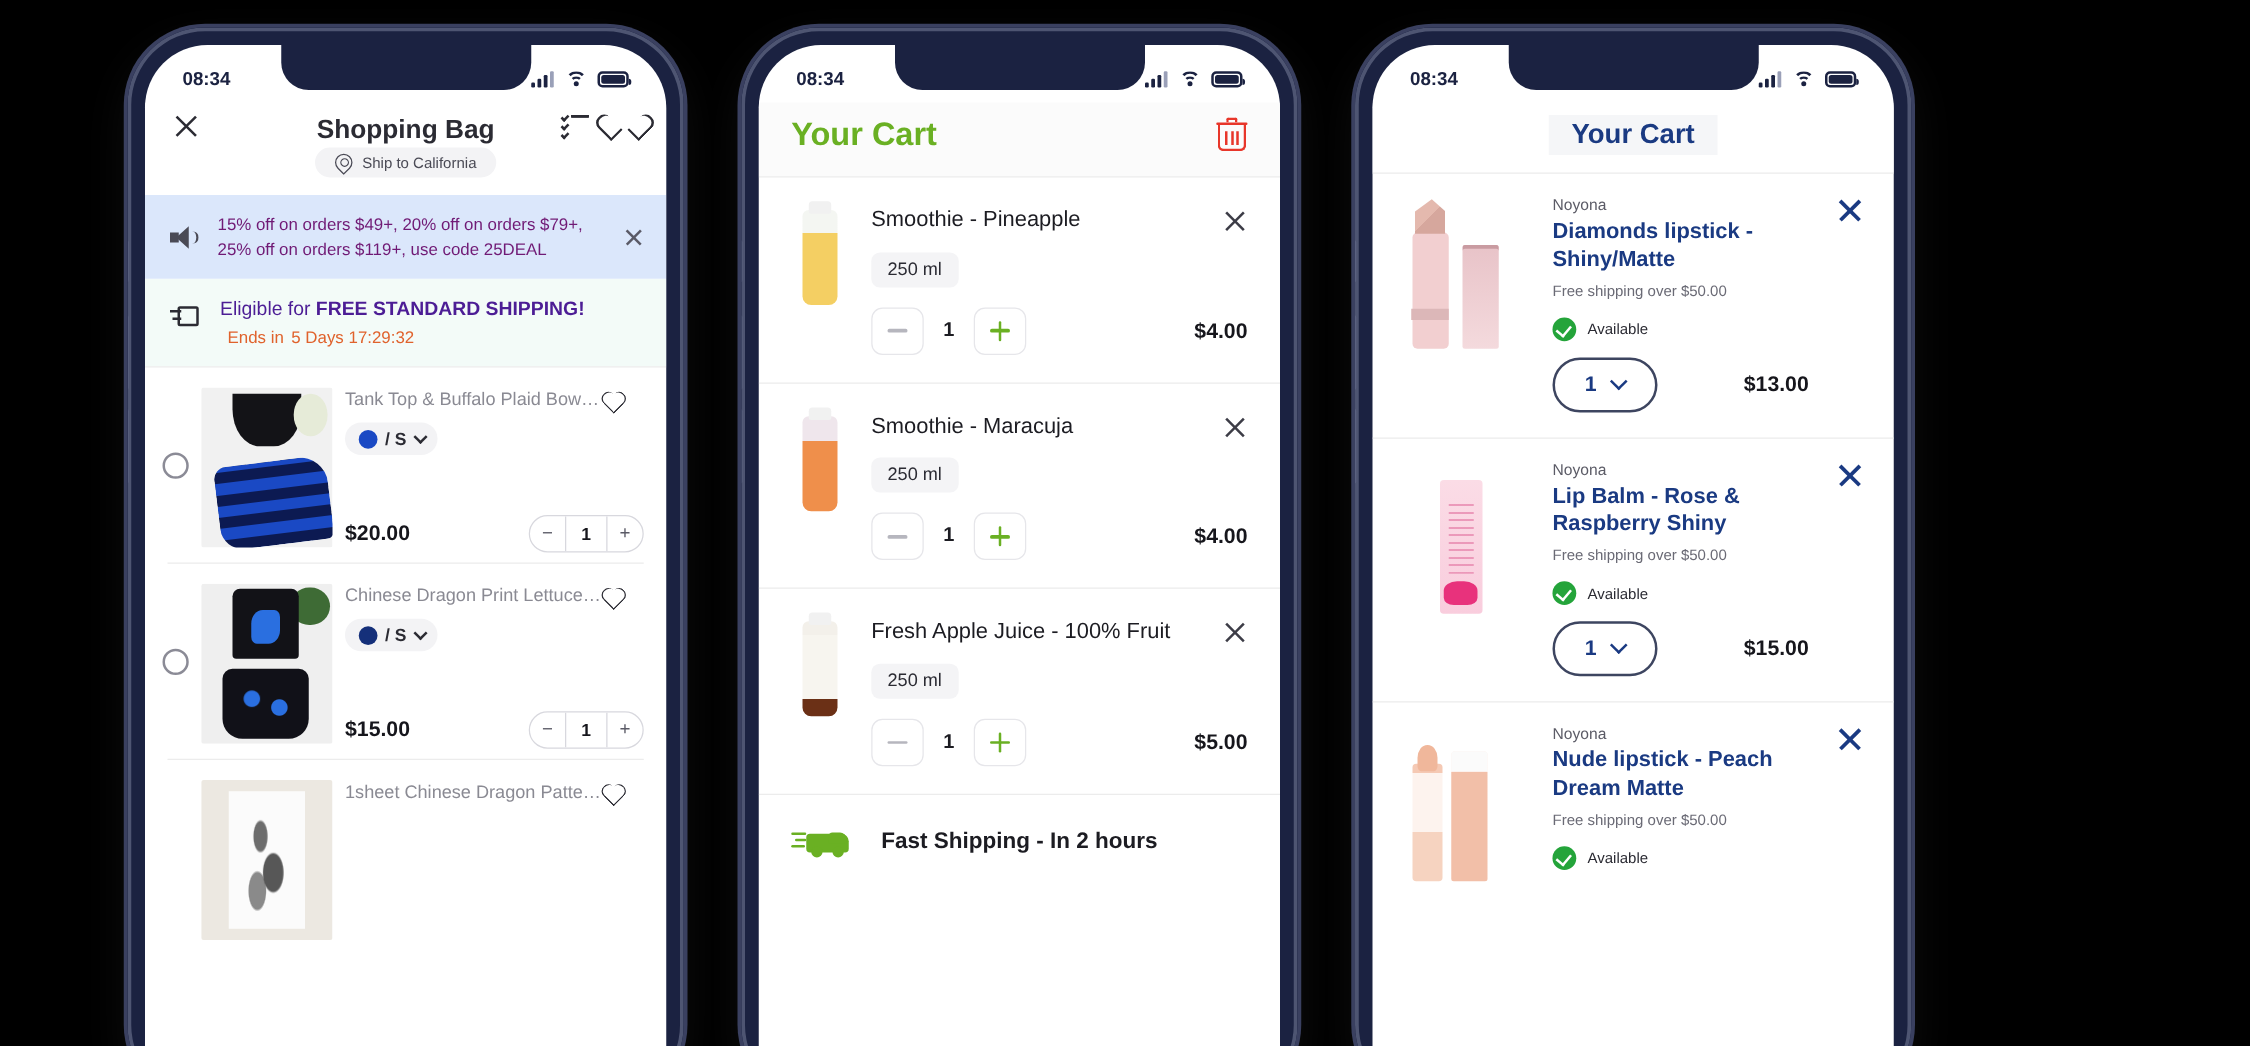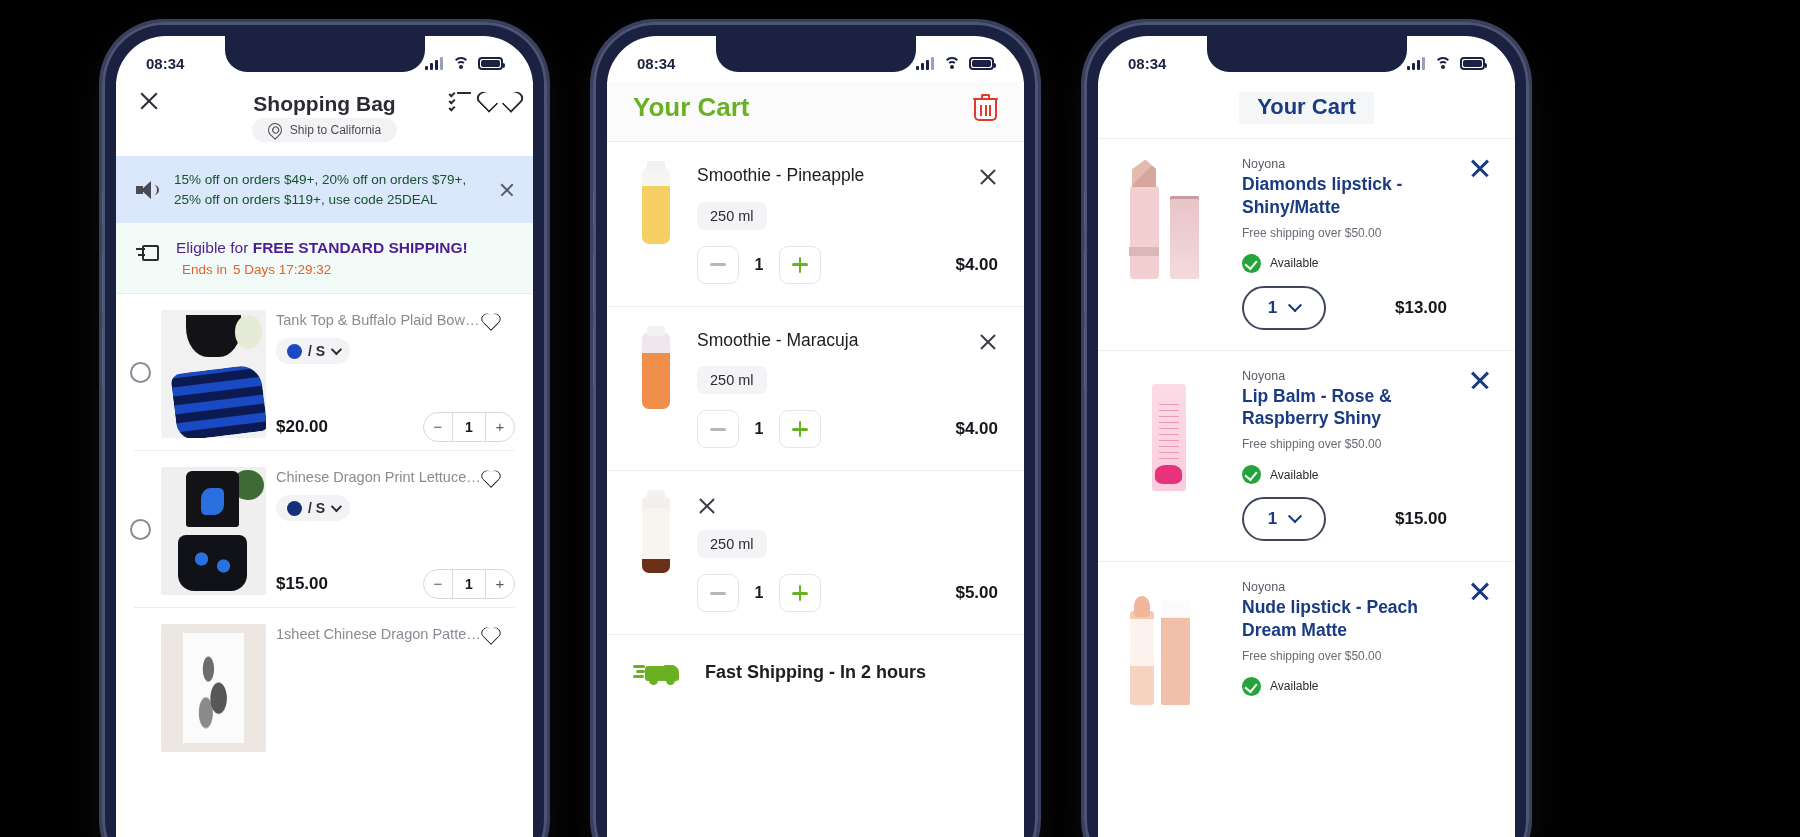--- a/index.html
+++ b/index.html
@@ -149,21 +149,21 @@
     transform: rotate(-45deg); position: relative;
   }
   .pin::after{content:"";position:absolute;left:3px;top:3px;width:5px;height:5px;
     border:1.6px solid #4a4a55;border-radius:50%;}
   .promo {
     background: #dbe7fb;
     display: flex; align-items: center; gap: 16px;
     padding: 14px 18px 14px 20px;
     position: relative;
   }
-  .promo-text { font-size: 13.5px; color: #14532d; line-height: 1.45; flex: 1; }
+  .promo-text { font-size: 13.5px; color: #701a75; line-height: 1.45; flex: 1; }
   .speaker { width: 22px; height: 18px; position: relative; flex: none; }
   .speaker::before {
     content:""; position:absolute; left:0; top:5px; width:7px;height:8px;background:#4a4a55;
   }
   .speaker::after {
     content:""; position:absolute; left:5px; top:0;
     border-top:9px solid transparent;border-bottom:9px solid transparent;
     border-right:10px solid #4a4a55;
   }
   .speaker u {
@@ -610,20 +610,21 @@
         </span>
       </div>
       <div class="divider"></div>
 
       <div class="p2-item">
         <span class="p2-thumb">
             <span class="bottle b-brown"></span>
           </span>
         <span class="p2-info">
           <div style="display:flex;align-items:flex-start;justify-content:space-between;">
+            <span class="p2-name">Fresh Apple Juice - 100% Fruit</span>
             <span class="p2-x icon-btn"></span>
           </div>
           <span class="ml-pill">250 ml</span>
           <div class="p2-ctrl">
             <span class="qbox">
               <span class="qbtn">
                   <span class="minus"></span>
                 </span>
               <span class="qnum">1</span>
               <span class="qbtn">

